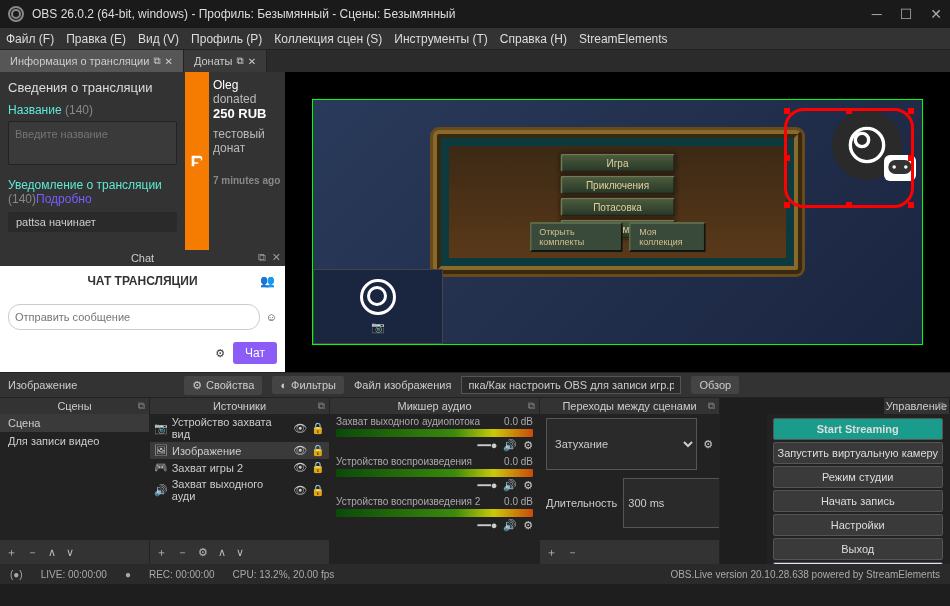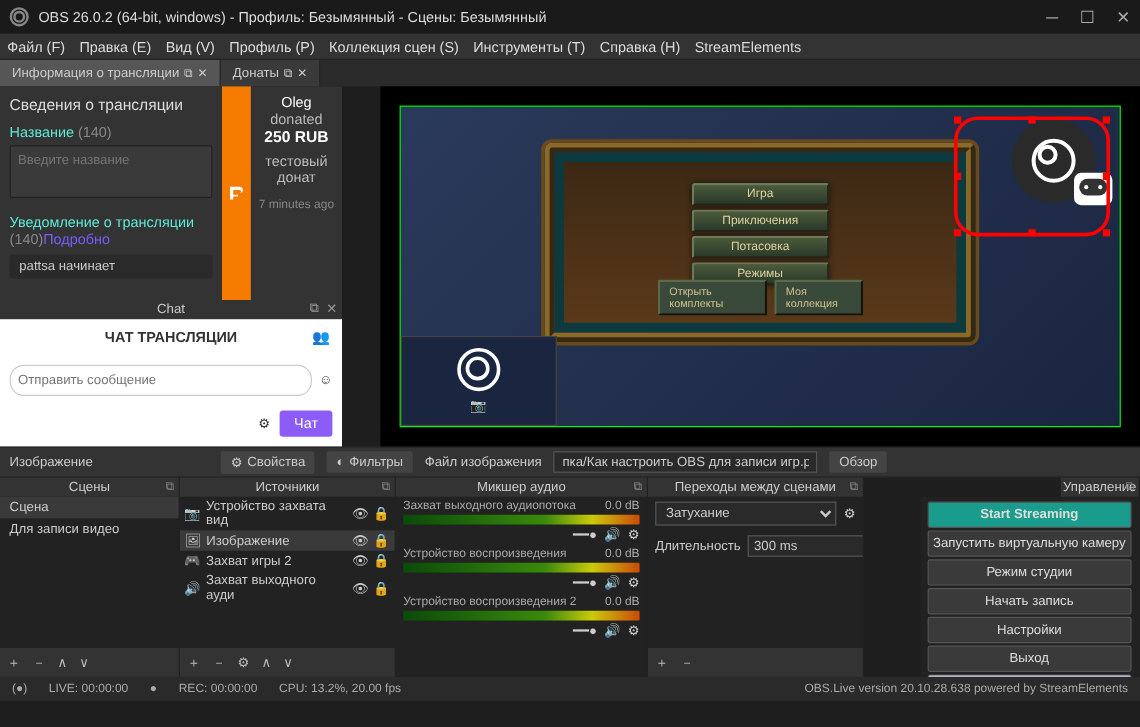--- a/index.html
+++ b/index.html
@@ -12,24 +12,24 @@
 .menubar { height: 22px; background: #333; display: flex; align-items: center; padding: 0 6px; gap: 12px; font-size: 12px; color: #ddd; border-bottom:1px solid #222;}
 .tabs-row { height: 22px; background: #2b2b2b; display: flex; align-items: stretch; font-size: 11px; }
 .tab { padding: 3px 10px; background: #3a3a3a; border-right:1px solid #222; display:flex; align-items:center; gap:4px;}
 .tab.active { background: #565656; }
 .tab .tiny-icon { font-size:10px; }
 .body-row1 { display: flex; height: 300px; }
 .left-stack { width: 185px; display: flex; flex-direction: column; background:#333;}
 .donation { width: 100px; background: #333; display:flex; }
 .donation-bar { width:24px; background:#f57c00; display:flex; align-items:center; justify-content:center;}
 .donation-bar svg { fill:#fff; }
-.donation-body { flex:1; padding:6px 4px; font-size:12px; color:#bbb;text-align:center; }
+.donation-body { flex:1; padding:6px 4px; font-size:12px; color:#bbb; }
 .donation-body .donor { color:#fff; font-weight:500;}
 .donation-body .amt { color:#fff; font-size:13px; font-weight:bold;}
-.preview { flex: 1; background: #000; position: relative; display:flex; align-items:center; justify-content:center; padding:16px;margin-left:32px;}
+.preview { flex: 1; background: #000; position: relative; display:flex; align-items:center; justify-content:center; padding:27px;}
 .preview-inner { width:100%; height:100%; background: linear-gradient(135deg,#2a3a5a,#1a2540); border:1px solid #00ff00; position:relative; overflow:hidden;}
 .hs-frame { position:absolute; top:30px; left:120px; right:120px; bottom:70px; background:linear-gradient(#3a2814,#5c3a1a); border:8px ridge #8a6a2a; border-radius:6px; box-shadow: inset 0 0 0 8px #0d3a3f, 0 0 0 3px #6a4a1a;}
 .hs-buttons { position:absolute; top:45%; left:50%; transform:translate(-50%,-50%); display:flex; flex-direction:column; gap:3px; }
 .hs-btn { background:linear-gradient(#4a5a3a,#2a3a2a); color:#e0d0a0; border:2px outset #6a7a5a; padding:2px 24px; font-size:10px; text-align:center; border-radius:3px; box-shadow:0 0 4px rgba(0,0,0,0.5);}
 .hs-bottom { position:absolute; bottom:14px; left:50%; transform:translateX(-50%); display:flex; gap:6px;}
 .hs-small { background:#3a4a3a; color:#d0c090; border:2px outset #5a6a4a; padding:3px 8px; font-size:9px; border-radius:2px;}
 .overlay-box { position:absolute; top:8px; right:8px; width:130px; height:100px; border:3px solid #ff0000; border-radius:20px; }
 .overlay-box .sq { position:absolute; width:6px; height:6px; background:#ff0000;}
 .overlay-box .sq.tl{top:-3px;left:-3px;} .overlay-box .sq.tr{top:-3px;right:-3px;}
 .overlay-box .sq.bl{bottom:-3px;left:-3px;} .overlay-box .sq.br{bottom:-3px;right:-3px;}
@@ -70,21 +70,21 @@
 .scene-item { padding:3px 8px; }
 .scene-item.sel { background:#3a3a3a;}
 .src-item { display:flex; align-items:center; padding:2px 4px; gap:4px;}
 .src-item.sel{background:#3a3a3a;}
 .src-item .eye{margin-left:auto;}
 .mixer-ch { padding:2px 6px;}
 .mixer-ch .mlbl{display:flex;justify-content:space-between;font-size:10px;color:#aaa;}
 .mixer-ch .mbar{height:8px;background:linear-gradient(90deg,#0a4a0a 0%,#3a8a0a 60%,#caca0a 80%,#ca4a0a 100%);border-radius:1px;margin:2px 0;}
 .mixer-ch .mctl{display:flex;justify-content:flex-end;gap:6px;font-size:11px;color:#ccc;}
 .trans-row{display:flex;align-items:center;padding:4px 6px;gap:6px;}
-.trans-row select,.trans-row input{background:#2a2a2a;border:1px solid #555;color:#ccc;padding:2px 4px;font-size:11px;flex:1;}
+.trans-row select,.trans-row input{background:#2a2a2a;border:1px solid #555;color:#ccc;padding:18px 4px;font-size:11px;flex:1;}
 .ctrl-btn{background:#3a3a3a;color:#ddd;padding:4px;margin:2px 6px;text-align:center;border:1px solid #555;border-radius:2px;font-size:11px;}
 .ctrl-btn.accent{background:#1a9c8c;font-weight:bold;}
 .ctrl-btn.link{background:#e0e0ff;color:#2a4aca;}
 .statusbar{height:20px;background:#2a2a2a;display:flex;align-items:center;padding:0 10px;gap:18px;font-size:10px;color:#aaa; justify-content:center;}
 .statusbar .right{margin-left:auto;}
 </style>
 </head>
 <body>
 
 <div class="titlebar">
@@ -138,21 +138,21 @@
         <div class="donation-bar">
           <svg width="16" height="16" viewBox="0 0 24 24">
               <path d="M4 4h12a4 4 0 010 8H8v2h6v2H8v4H4V4zm4 4v4h8a2 2 0 000-4H8z"></path>
             </svg>
         </div>
         <div class="donation-body">
           <div class="donor">Oleg</div>
           <div>donated</div>
           <div class="amt">250 RUB</div>
           <div style="margin-top:6px;">тестовый донат</div>
-          <div style="margin-top:10px;color:#888;font-size:10px;">7 minutes ago</div>
+          <div style="margin-top:20px;color:#888;font-size:10px;font-weight:bold;">7 minutes ago</div>
         </div>
       </div>
     </div>
 
     <div class="chat-panel" style="flex:1;">
       <div class="chat-hdr"><span>Chat</span><span class="ctl">
             <span>⧉</span>
             <span>✕</span>
           </span></div>
       <div class="chat-title"><span>ЧАТ ТРАНСЛЯЦИИ</span><span class="ppl">👥</span></div>

